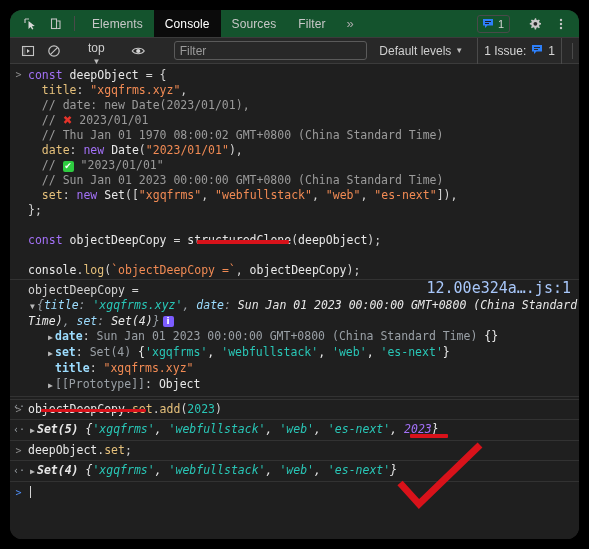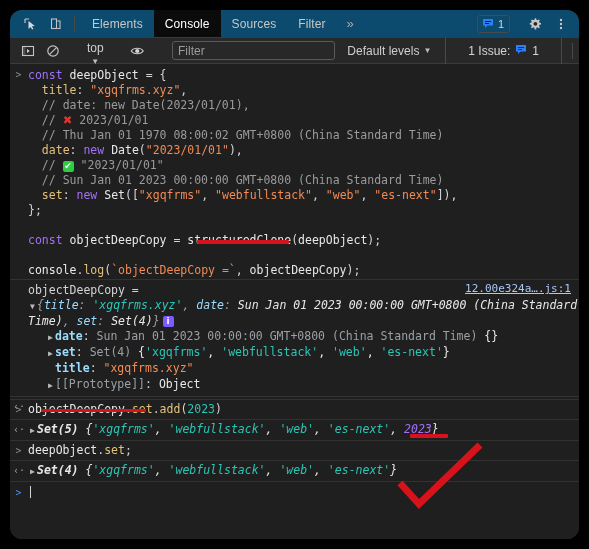--- a/index.html
+++ b/index.html
@@ -21,21 +21,21 @@
     background: #282828;
     border-radius: 12px;
     overflow: hidden;
     display: flex;
     flex-direction: column;
   }
 
   
   .tabbar {
     height: 28px;
-    background: #0c4a6e;
+    background: #14532d;
     display: flex;
     align-items: stretch;
     flex: none;
     border-bottom: 1px solid #3b3b3b;
     position: relative;
   }
   .tb-icons { display: flex; align-items: center; padding-left: 8px; gap: 2px; }
   .ibtn {
     width: 24px; height: 24px;
     display: flex; align-items: center; justify-content: center;
@@ -108,21 +108,21 @@
     display: flex; align-items: center; gap: 4px;
     font-size: 12px; color: #cfcfcf;
     padding: 0 4px;
     white-space: nowrap;
   }
   .issues-btn {
     display: flex; align-items: center; gap: 5px;
     border: 1px solid #4a4a4a;
     border-radius: 3px;
     height: 33px;
-    padding: 0 22px;
+    padding: 0 6px;
     margin-left: 8px;
     font-size: 12px;
     color: #d6d6d6;
     white-space: nowrap;
   }
   .fb-end { width: 1px; height: 16px; background: #4a4a4a; margin-left: 8px; margin-right: 6px;}
 
   
   .console {
     flex: 1 1 auto;
@@ -162,22 +162,21 @@
   .result { color: #d4d4d4; padding: 1px 0 1px 5px; }
   .objprev { font-style: italic; color: #d0d0d0; }
   .pkey   { color: #9cdcfe; font-style: italic; }
   .pkey-b { color: #9cdcfe; font-weight: bold; font-style: normal; }
   .sval   { color: #29c7b7; }
   .sval-i { color: #29c7b7; font-style: italic; }
   .gray   { color: #9aa0a6; }
   .white  { color: #e8e8e8; }
   .link {
     position: absolute; right: 8px; top: 1px;
-    color: #a8c7fa; font-size: 11px;
-    text-decoration: underline;
+    color: #a8c7fa; font-size: 15px;
     font-family: "DejaVu Sans Mono", monospace;
   }
   .tri {
     display: inline-block;
     width: 9px;
     color: #b8b8b8;
     font-size: 8px;
     text-align: center;
   }
   .tri.open { color: #b8b8b8; }

